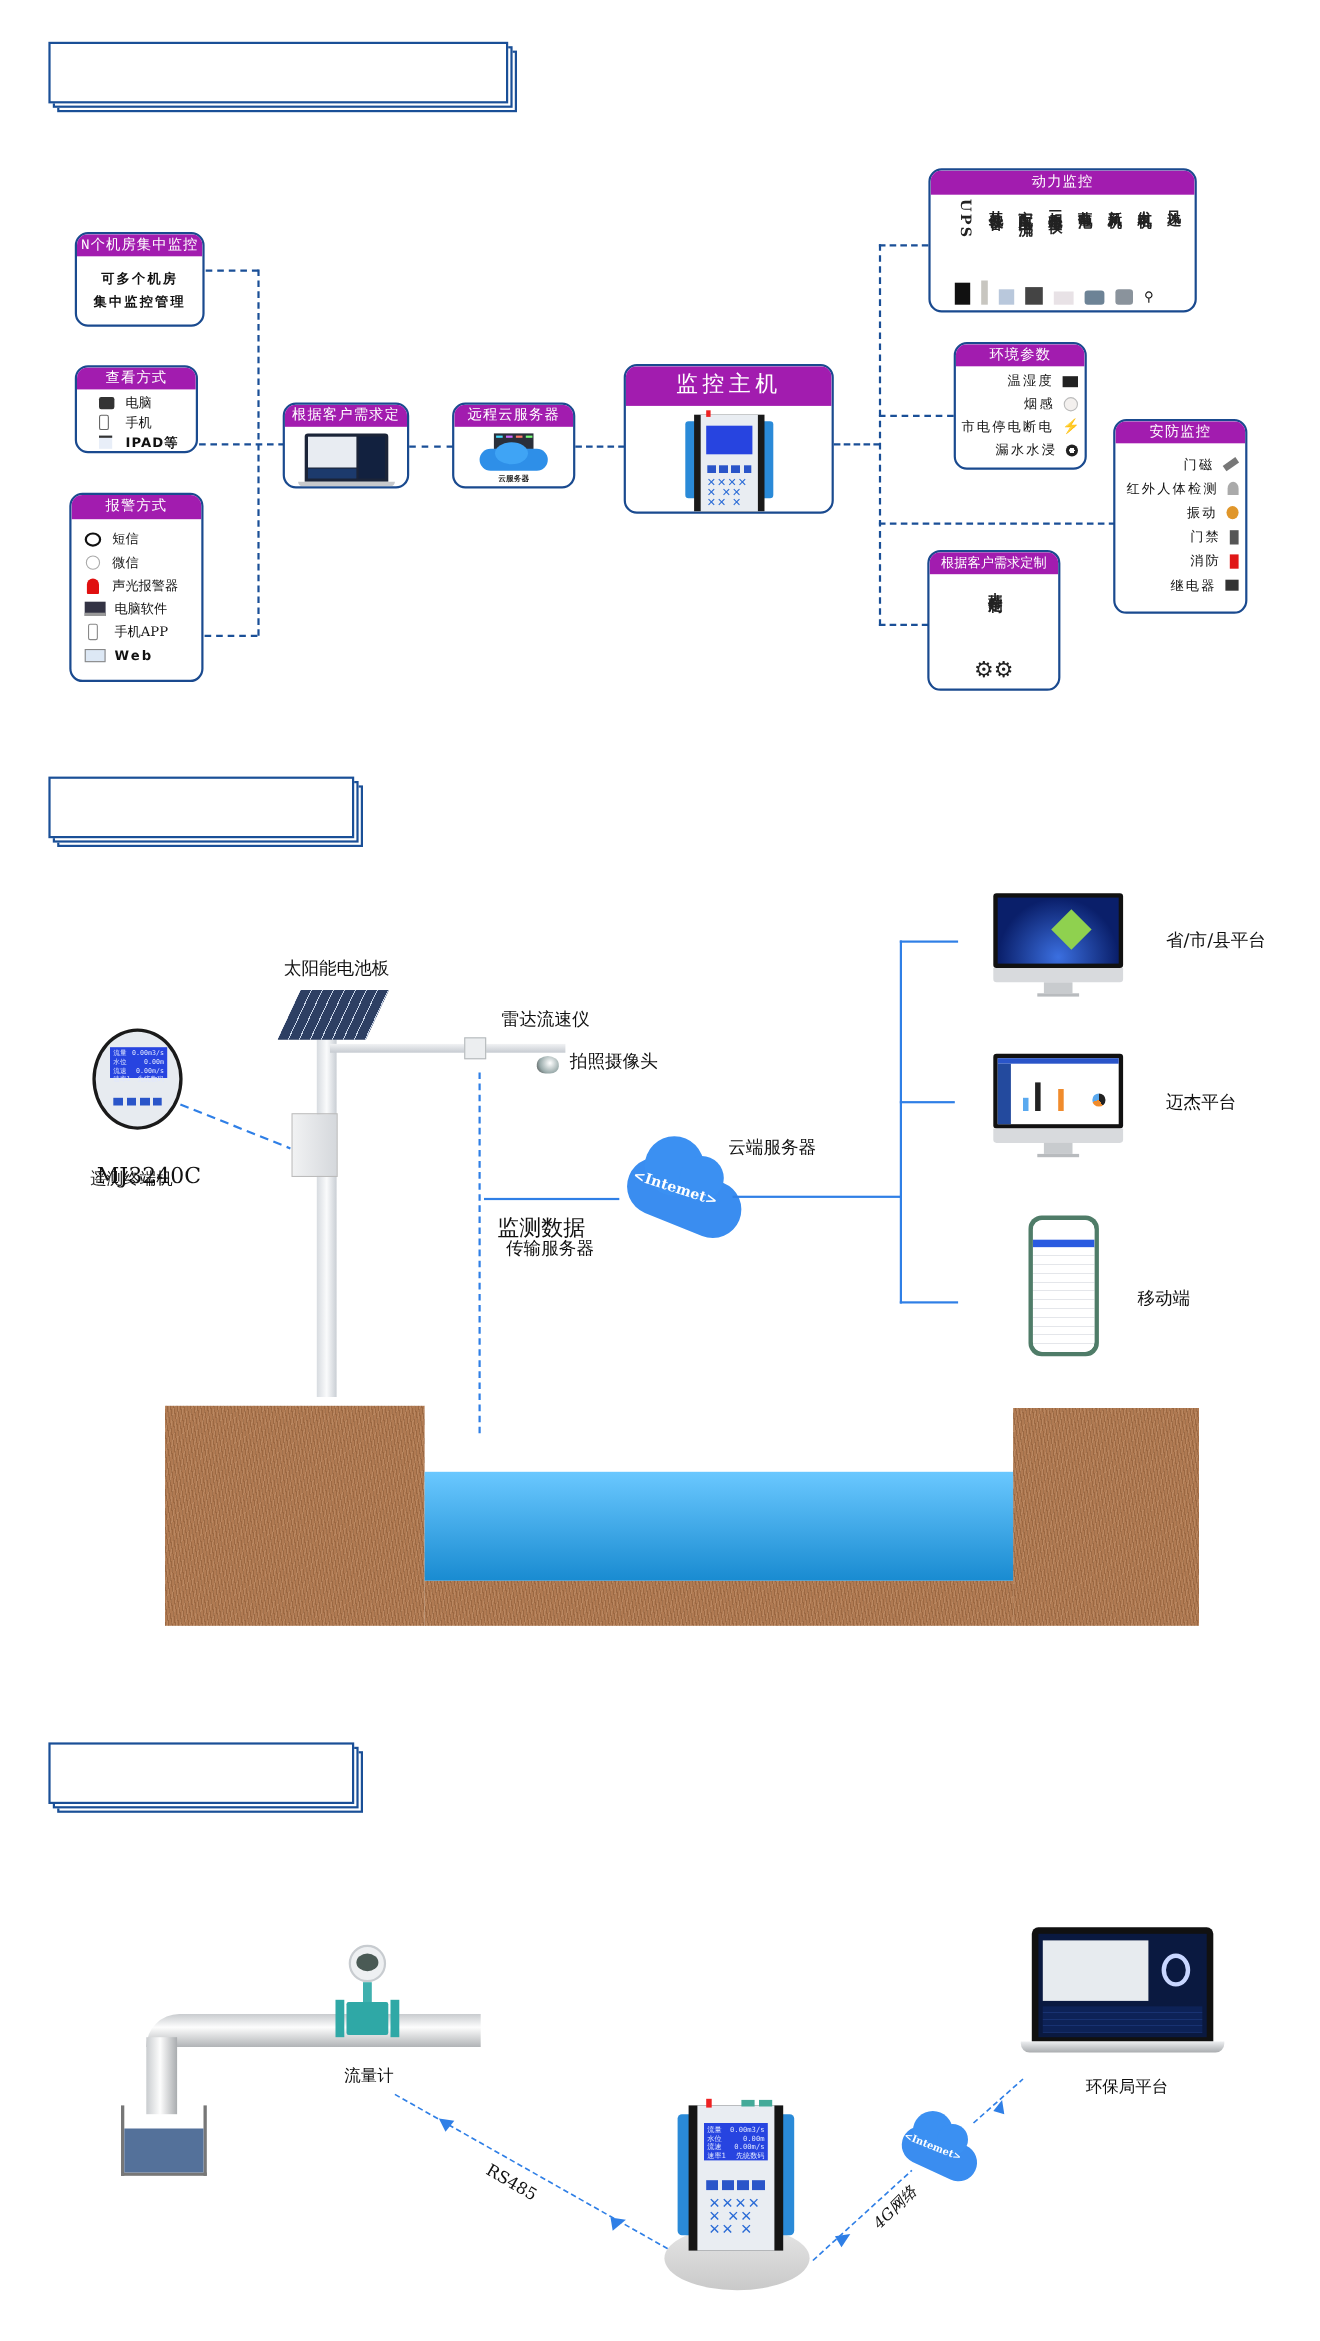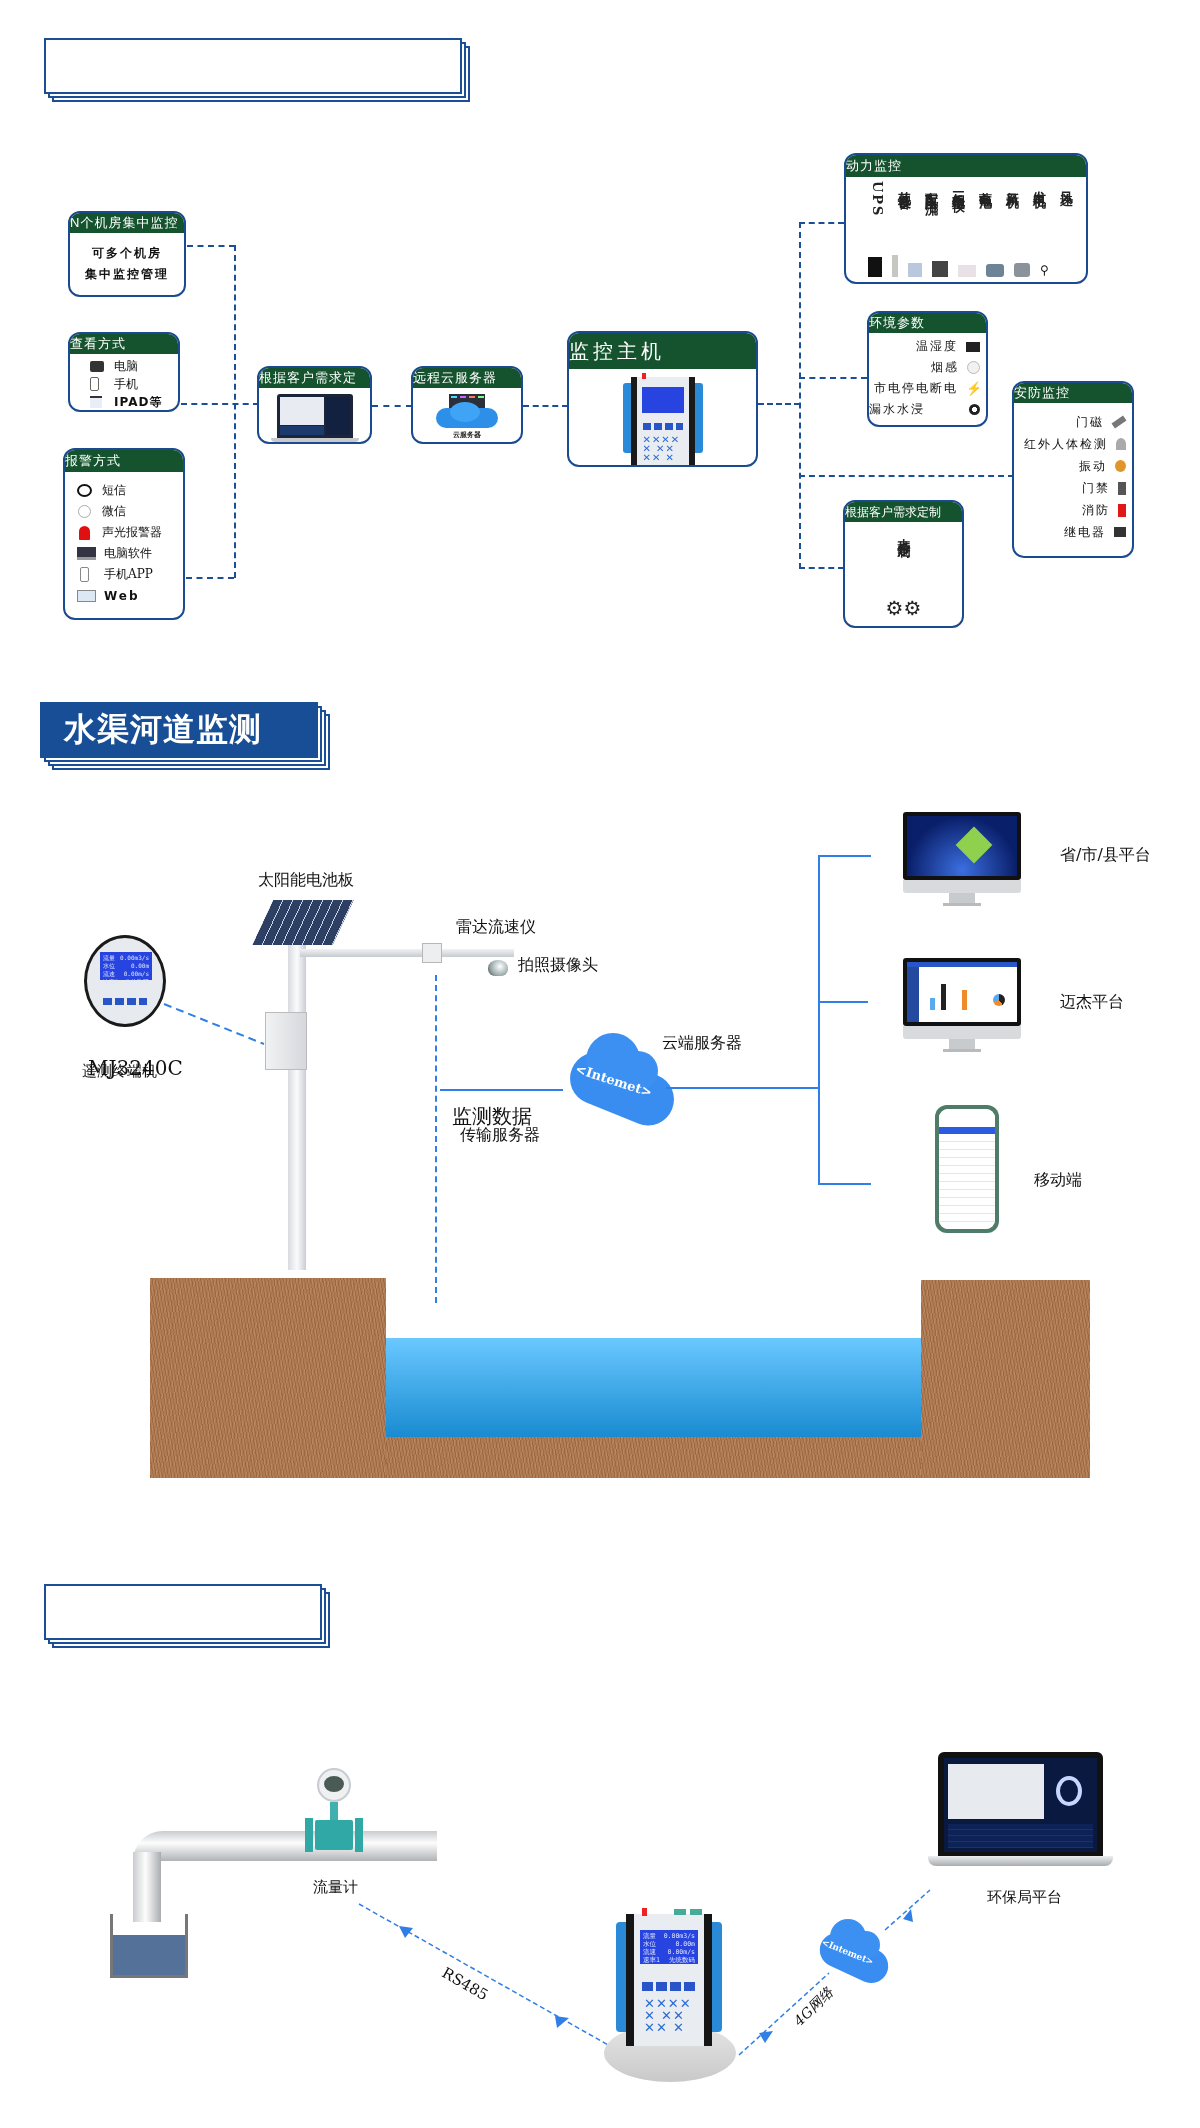--- a/index.html
+++ b/index.html
@@ -4,21 +4,21 @@
 <style>
 *{box-sizing:border-box;margin:0;padding:0}
 body{width:1200px;height:2128px;background:#fff;position:relative;overflow:hidden;font-family:"DejaVu Sans","Liberation Sans",sans-serif;color:#222}
 .abs{position:absolute}
 
 .banner{position:absolute;height:68px}
 .banner .layer{position:absolute;border:2px solid #1a4f97;background:#fff}
 .banner .main{position:absolute;left:0;top:0;right:12px;bottom:12px;background:#174e96;color:#fff;font-weight:bold;font-size:32px;display:flex;align-items:center;padding-left:24px;letter-spacing:1px;font-family:"DejaVu Sans",sans-serif}
 
 .card{position:absolute;border:2px solid #1a4a8f;border-radius:12px;background:#fff;overflow:hidden}
-.card .hd{background:#14532d;color:#fff;font-size:13px;text-align:left;height:20px;line-height:20px;letter-spacing:1px;font-family:Liberation Sans, sans-serif}
+.card .hd{background:#a21caf;color:#fff;font-size:13px;text-align:center;height:20px;line-height:20px;letter-spacing:1px;font-family:Liberation Mono, monospace}
 .card .bd{font-family:"DejaVu Serif",serif;font-size:12px;color:#111}
 .dash{position:absolute;border-color:#1a4f97;border-style:dashed;border-width:0}
 .hl{border-top-width:2px}
 .vl{border-left-width:2px}
 .row{display:flex;align-items:center;height:21px;font-size:12px}
 .ico{display:inline-block;width:16px;height:14px;margin-right:10px;flex:none}
 .vtext{writing-mode:vertical-rl;font-family:"DejaVu Serif",serif;font-size:13px;font-weight:bold;letter-spacing:2px;line-height:18px}
 .lbl{position:absolute;font-family:"DejaVu Serif",serif;font-size:15px;color:#111;white-space:nowrap}
 .blueline{position:absolute;background:#2f7fe6}
 .soil{position:absolute;background-color:#b07a52;background-image:repeating-linear-gradient(80deg,rgba(90,50,20,.25) 0 1px,transparent 1px 3px),repeating-linear-gradient(100deg,rgba(255,230,200,.12) 0 1px,transparent 1px 4px)}
@@ -174,21 +174,21 @@
         <span style="display: inline-block; margin-left: 8px; background: rgb(34, 34, 34); width: 14px; height: 10px;"></span>
       </div>
       <div class="row" style="justify-content: flex-end; height: 21px;">
         <span style="letter-spacing: 2px;">烟感</span>
         <span style="display: inline-block; margin-left: 8px; border: 1px solid rgb(187, 187, 187); border-radius: 50%; background: rgb(243, 240, 238); width: 13px; height: 13px;"></span>
       </div>
       <div class="row" style="justify-content: flex-end; height: 21px;">
         <span style="letter-spacing: 2px;">市电停电断电</span>
         <span style="display: inline-block; margin-left: 8px; width: 14px; height: 14px; color: rgb(238, 102, 51); font-size: 13px; line-height: 14px; text-align: center;">⚡</span>
       </div>
-      <div class="row" style="justify-content: space-between; height: 21px;">
+      <div class="row" style="justify-content: flex-end; height: 21px;">
         <span style="letter-spacing: 2px;">漏水水浸</span>
         <span style="display: inline-block; margin-left: 8px; background: radial-gradient(circle, rgb(255, 255, 255) 30%, rgb(34, 34, 34) 32%); border-radius: 50%; width: 11px; height: 11px;"></span>
       </div>
     </div>
 </div>
 
 <div class="card" style="left:1012px;top:381px;width:122px;height:177px">
   <div class="hd">安防监控</div>
   <div class="bd" id="sec-items" style="padding:8px 6px 0 0;text-align:right">
       <div class="row" style="justify-content: flex-end; height: 22px;">
@@ -221,21 +221,20 @@
 <div class="card" style="left:843px;top:500px;width:121px;height:128px">
   <div class="hd" style="font-size:12px;letter-spacing:0">根据客户需求定制</div>
   <div class="vtext" style="margin:6px auto 0;height:70px;display:block;width:18px">支持定制</div>
   <div style="text-align:center;font-size:20px;line-height:20px;color:#222">⚙⚙</div>
 </div>
 
 <div class="banner" style="left:40px;top:702px;width:290px">
   <div class="layer" style="left:12px;top:12px;right:0;bottom:0"></div>
   <div class="layer" style="left:8px;top:8px;right:4px;bottom:4px"></div>
   <div class="layer" style="left:4px;top:4px;right:8px;bottom:8px"></div>
-  <div class="main">水渠河道监测</div>
 </div>
 
 <div style="position:absolute;left:84px;top:935px;width:82px;height:92px;border-radius:50%;background:#e7ebf0;border:3px solid #1a1a1a;overflow:hidden">
   <div class="lcd" id="lcd-term" style="left:13px;top:14px;width:52px;height:28px">
       <div style="display: flex; justify-content: space-between;">
         <span>流量</span>
         <span>0.00m3/s</span>
       </div>
       <div style="display: flex; justify-content: space-between;">
         <span>水位</span>

